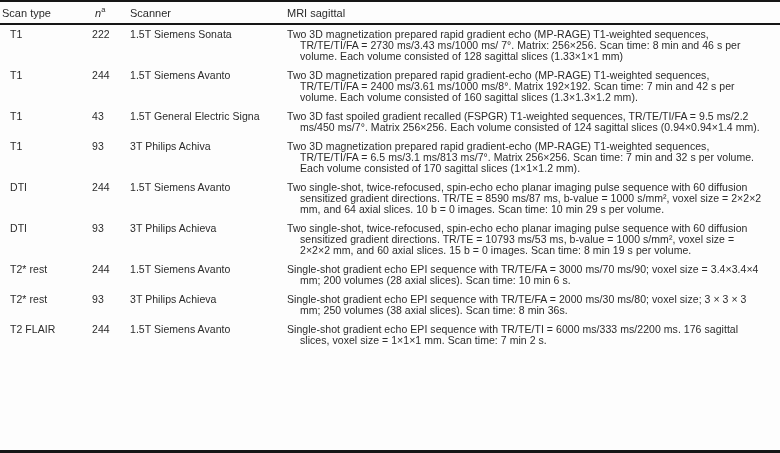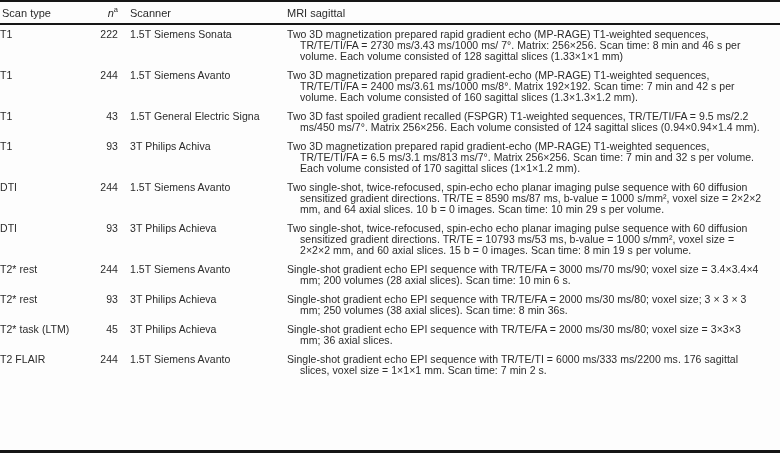--- a/index.html
+++ b/index.html
@@ -32,38 +32,38 @@
     font-weight: normal;
     text-align: left;
     vertical-align: top;
     font-size: 11px;
     line-height: 12px;
     padding: 5px 0 4px 0;
     border-bottom: 2px solid #161616;
     white-space: nowrap;
   }
   th.scan-head { padding-left: 2px; }
-  th.n-head { padding-left: 3px; text-align: right; }
+  th.n-head { padding-left: 3px; text-align: left; }
   th.scanner-head { padding-left: 12px; }
   th.protocol-head { padding-left: 0; }
   th sup {
     font-size: 7.5px;
     line-height: 0;
   }
   th i { font-style: italic; }
 
   tbody td {
     vertical-align: top;
     font-size: 10.5px;
     line-height: 11px;
     padding: 4px 0 4px 0;
     letter-spacing: 0.05px;
   }
-  td.scan-type { padding-left: 0; white-space: nowrap; }
-  td.n { text-align: right; }
+  td.scan-type { padding-left: 10px; white-space: nowrap; }
+  td.n { text-align: left; }
   td.scanner { padding-left: 12px; white-space: nowrap; }
   td.protocol {
     padding-left: 13px;
     padding-right: 18px;
     text-indent: -13px;
   }
 </style>
 </head>
 <body>
 
@@ -132,26 +132,20 @@
           <td class="scanner">1.5T Siemens Avanto</td>
           <td class="protocol">Single-shot gradient echo EPI sequence with TR/TE/FA = 3000 ms/70 ms/90; voxel size = 3.4×3.4×4 mm; 200 volumes (28 axial slices). Scan time: 10 min 6 s.</td>
         </tr>
         <tr>
           <td class="scan-type">T2* rest</td>
           <td class="n">93</td>
           <td class="scanner">3T Philips Achieva</td>
           <td class="protocol">Single-shot gradient echo EPI sequence with TR/TE/FA = 2000 ms/30 ms/80; voxel size; 3 × 3 × 3 mm; 250 volumes (38 axial slices). Scan time: 8 min 36s.</td>
         </tr>
         <tr>
-          <td class="scan-type">T2* task (LTM)</td>
-          <td class="n">45</td>
-          <td class="scanner">3T Philips Achieva</td>
-          <td class="protocol">Single-shot gradient echo EPI sequence with TR/TE/FA = 2000 ms/30 ms/80; voxel size = 3×3×3 mm; 36 axial slices.</td>
-        </tr>
-        <tr>
           <td class="scan-type">T2 FLAIR</td>
           <td class="n">244</td>
           <td class="scanner">1.5T Siemens Avanto</td>
           <td class="protocol">Single-shot gradient echo EPI sequence with TR/TE/TI = 6000 ms/333 ms/2200 ms. 176 sagittal slices, voxel size = 1×1×1 mm. Scan time: 7 min 2 s.</td>
         </tr>
       </tbody>
   </table>
 </div>
 
 </body></html>

